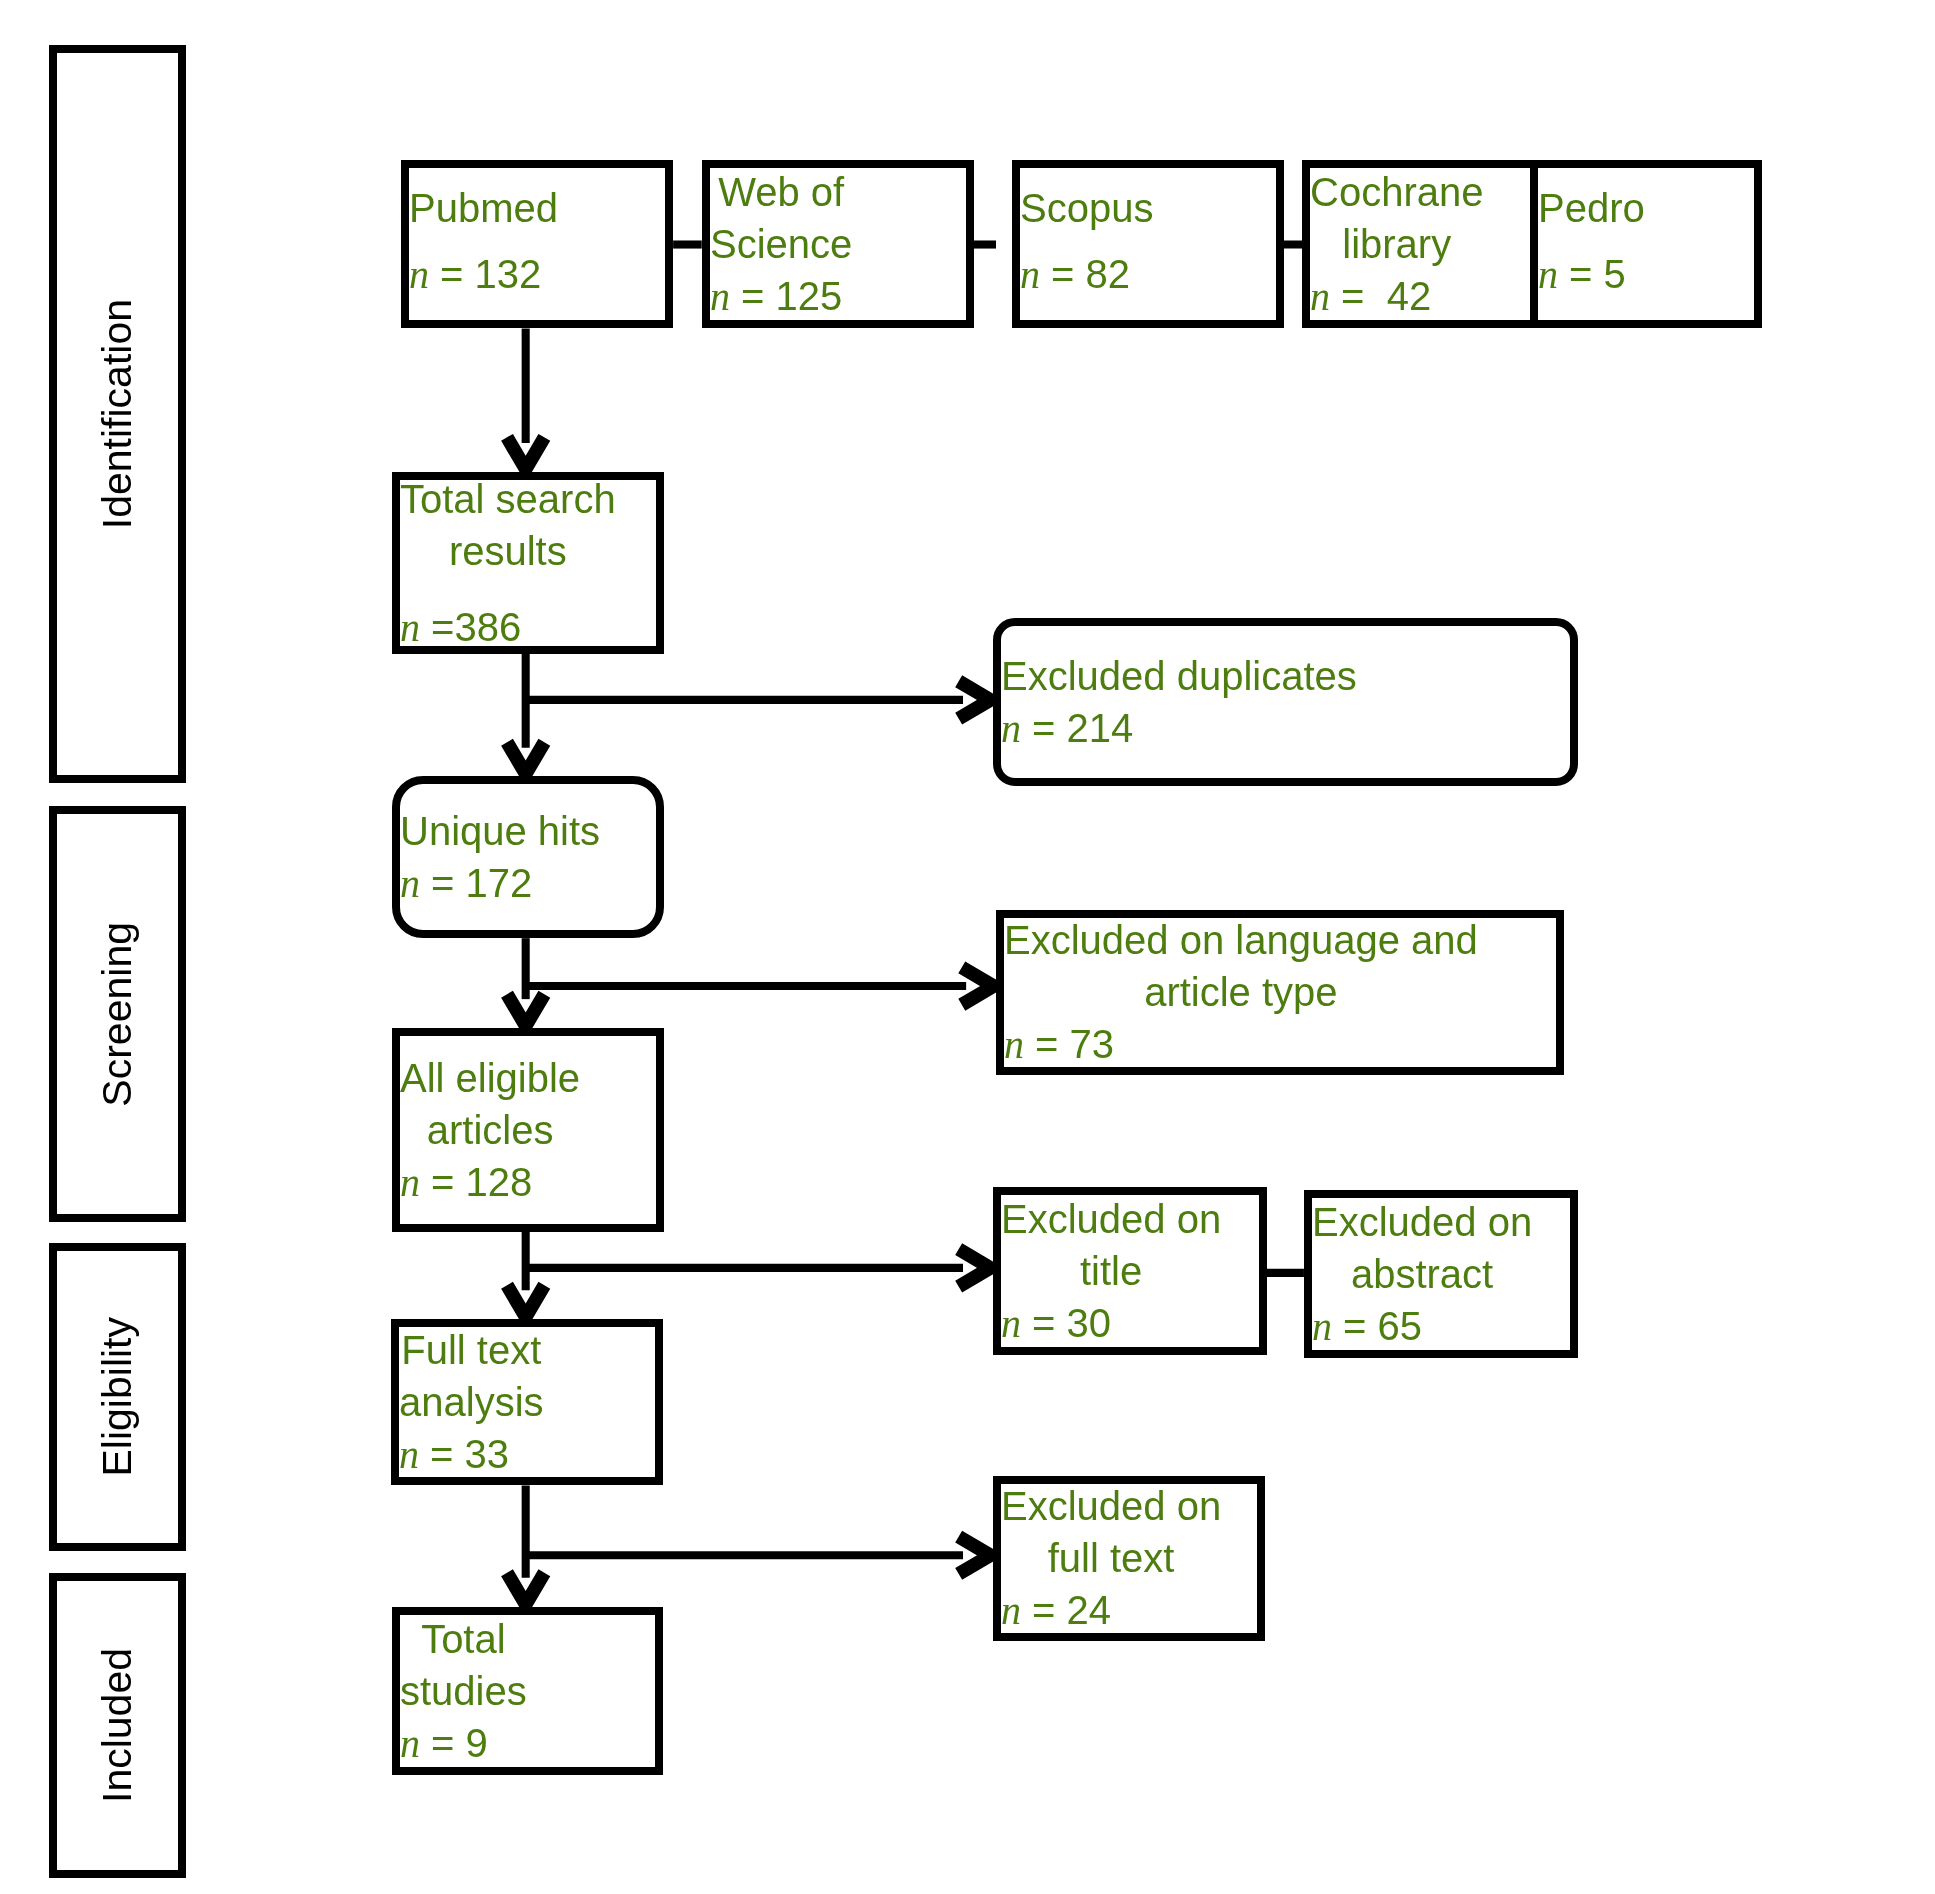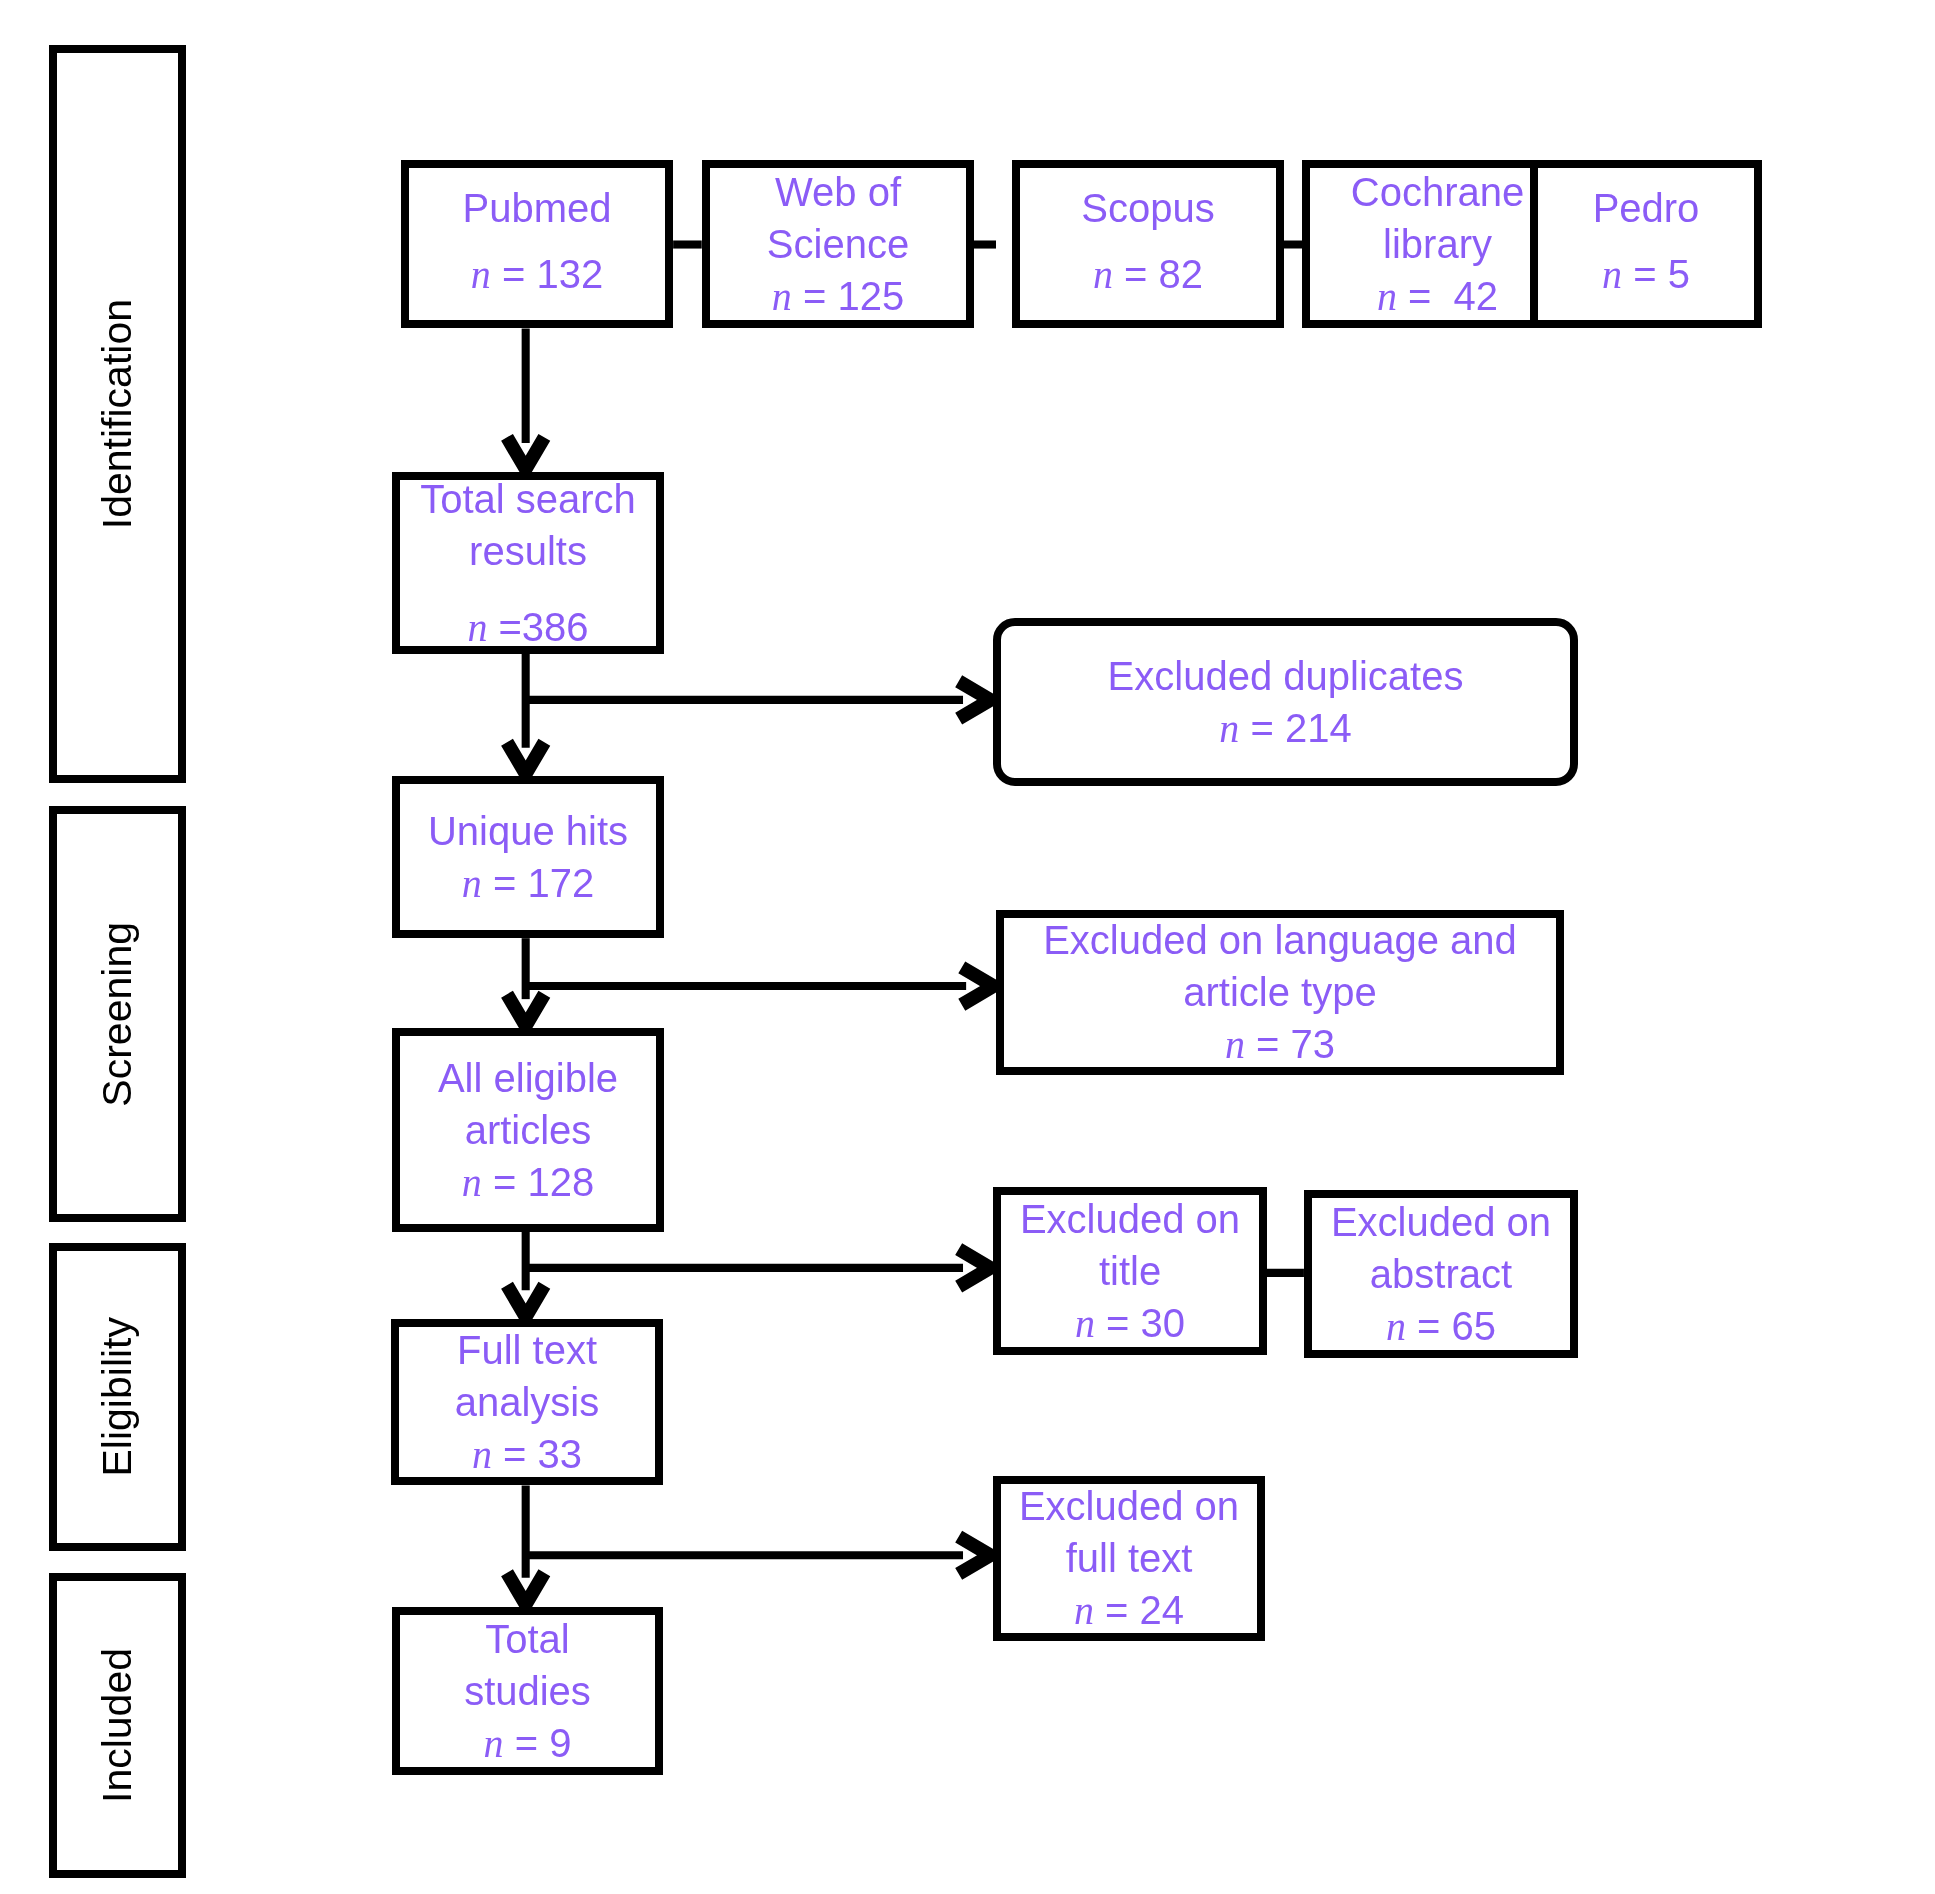--- a/index.html
+++ b/index.html
@@ -13,26 +13,26 @@
   }
   .lines { position: absolute; left: 0; top: 0; width: 1936px; height: 1895px; }
 
   .box {
     position: absolute;
     box-sizing: border-box;
     border: 8.7px solid #000000;
     background: #ffffff;
     display: flex;
     flex-direction: column;
-    align-items: center;
+    align-items: flex-start;
     justify-content: center;
     text-align: center;
     font-size: 40px;
     line-height: 52px;
-    color: #8b5cf6;
+    color: #4d7c0f;
   }
   .box.spread { justify-content: space-between; padding: 13.7px 0 18.7px 0; }
 
   .title { white-space: pre-line; display: block; }
   .count { white-space: pre; display: block; }
   .nsym  { font-style: italic; font-family: "Liberation Serif", serif; }
 
   .stage {
     position: absolute;
     box-sizing: border-box;
@@ -54,21 +54,21 @@
 
   
   .b-pubmed   { left: 401px;  top: 160px; width: 272px; height: 168px; }
   .b-wos      { left: 702px; top: 160px; width: 272px; height: 168px; }
   .b-scopus   { left: 996px; top: 160px; width: 272px; height: 168px; margin-left: 16px; }
   .b-cochrane { left: 1302px; top: 160px; width: 271px; height: 168px; }
   .b-pedro    { left: 1530px; top: 160px; width: 232px; height: 168px; }
 
   
   .b-total-search  { left: 392px; top: 472px;  width: 272px; height: 182px; gap: 24px; }
-  .b-unique-hits   { left: 392px; top: 776px; width: 272px; height: 162px; }
+  .b-unique-hits   { left: 392px; top: 776px; width: 272px; height: 162px; border-radius: 31px; }
   .b-all-eligible  { left: 392px; top: 1028px; width: 272px; height: 204px; }
   .b-full-text     { left: 391px; top: 1319px; width: 272px; height: 166px; }
   .b-total-studies { left: 392px; top: 1607px; width: 271px; height: 168px; }
 
   
   .b-excl-dup      { left: 993px; top: 618px;  width: 585px; height: 168px; border-radius: 22px; }
   .b-excl-lang     { left: 996px; top: 910px; width: 568px; height: 165px; }
   .b-excl-title    { left: 993px; top: 1187px; width: 274px; height: 168px; }
   .b-excl-abstract { left: 1304px; top: 1190px; width: 274px; height: 168px; }
   .b-excl-fulltext { left: 993px; top: 1476px; width: 272px; height: 165px; }

